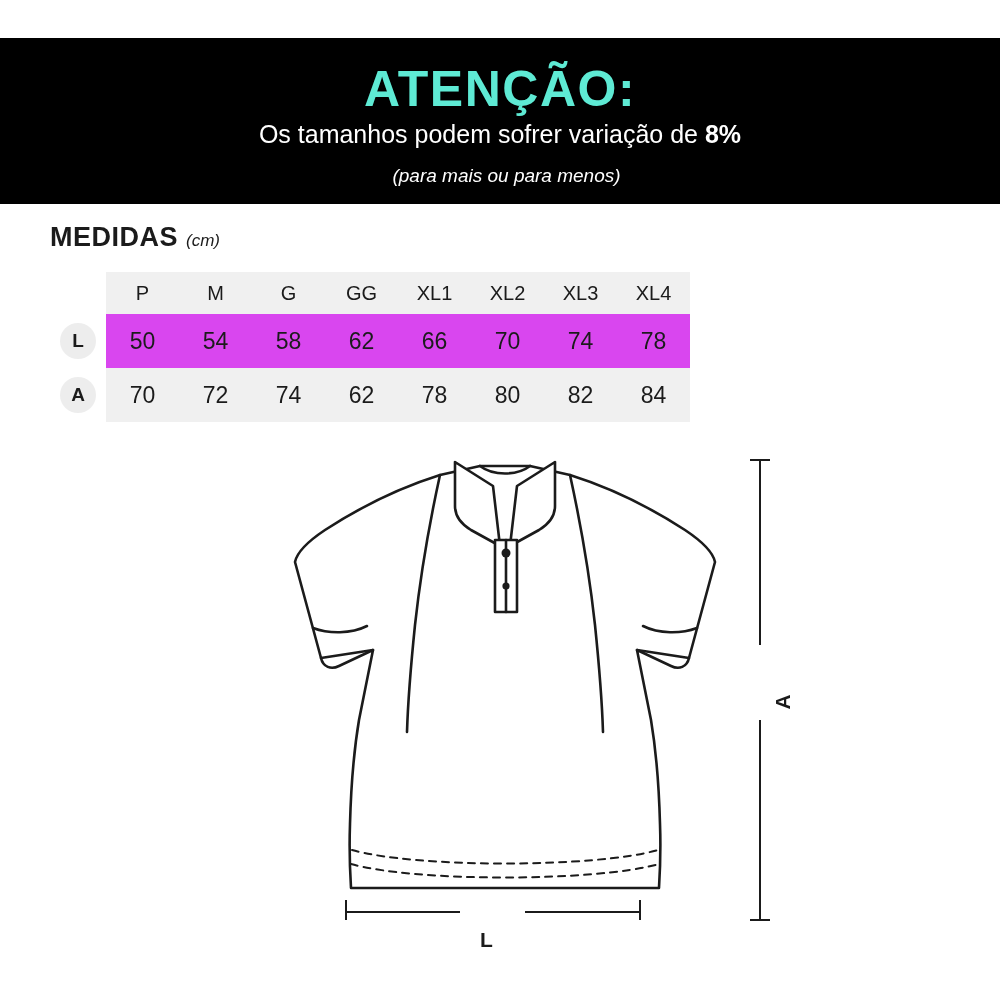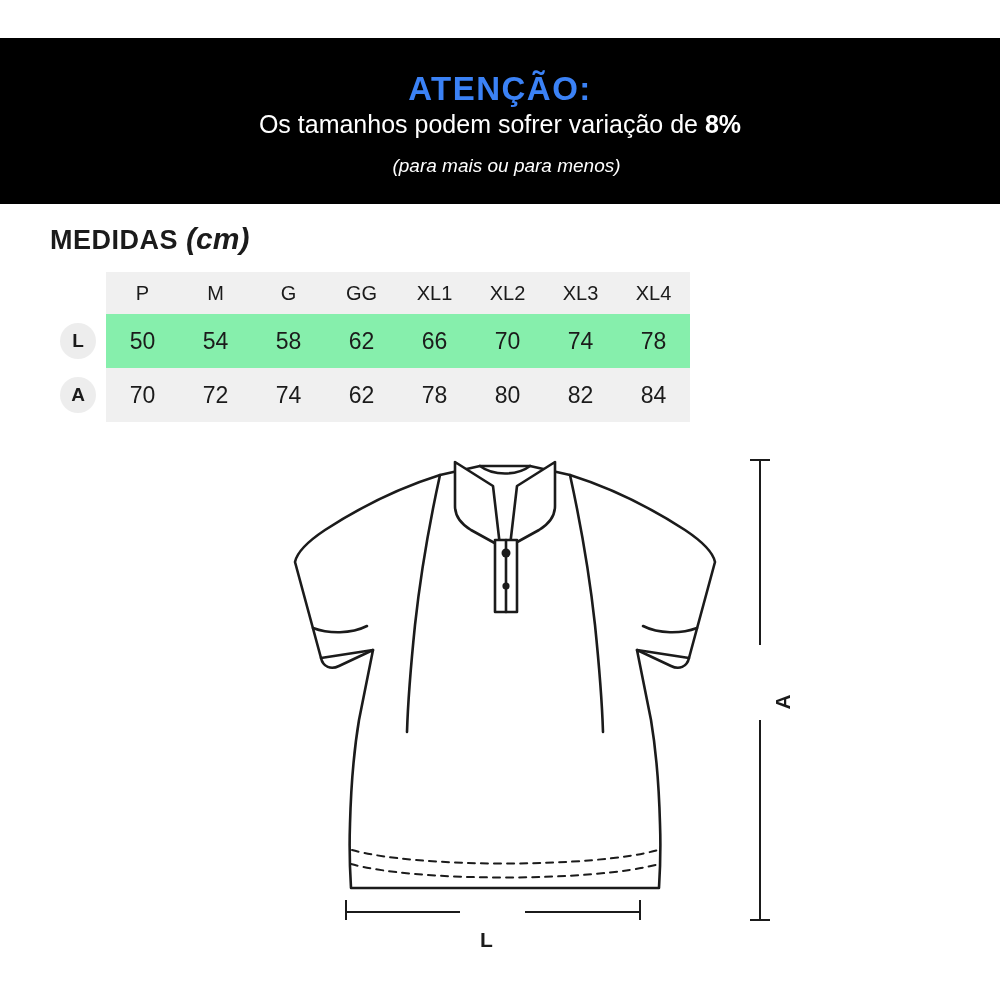--- a/index.html
+++ b/index.html
@@ -29,22 +29,22 @@
     height: 166px;
     background: #000000;
     display: flex;
     flex-direction: column;
     align-items: center;
     justify-content: center;
     box-sizing: border-box;
     padding-top: 6px;
   }
   .banner-title {
-    color: #3b82f6;
-    font-size: 33px;
+    color: #5eead4;
+    font-size: 50px;
     font-weight: bold;
     letter-spacing: 1.5px;
     line-height: 1.1;
     margin-bottom: 2px;
   }
   .banner-sub {
     color: #ffffff;
     font-size: 25px;
     font-weight: 400;
     line-height: 1.2;
@@ -65,22 +65,22 @@
   .measures-heading {
     position: absolute;
     left: 50px;
     top: 222px;
     font-size: 27px;
     font-weight: bold;
     color: #1b1b1b;
     letter-spacing: 0.5px;
   }
   .measures-heading .unit {
-    font-size: 30px;
-    font-weight: 700;
+    font-size: 17px;
+    font-weight: 400;
     font-style: italic;
     letter-spacing: 0;
   }
 
   
   .table-wrap {
     position: absolute;
     left: 50px;
     top: 272px;
     width: 640px;
@@ -121,21 +121,21 @@
     background: #ededed;
     display: inline-flex;
     align-items: center;
     justify-content: center;
     font-size: 19px;
     font-weight: bold;
     color: #1b1b1b;
   }
   td.val-cell {
     height: 54px;
-    background: #86efac;
+    background: #d946ef;
     font-size: 23px;
     color: #1b1b1b;
   }
   td.val-cell.row-a {
     background: #f0f0f0;
   }
 
   
   .illustration {
     position: absolute;

